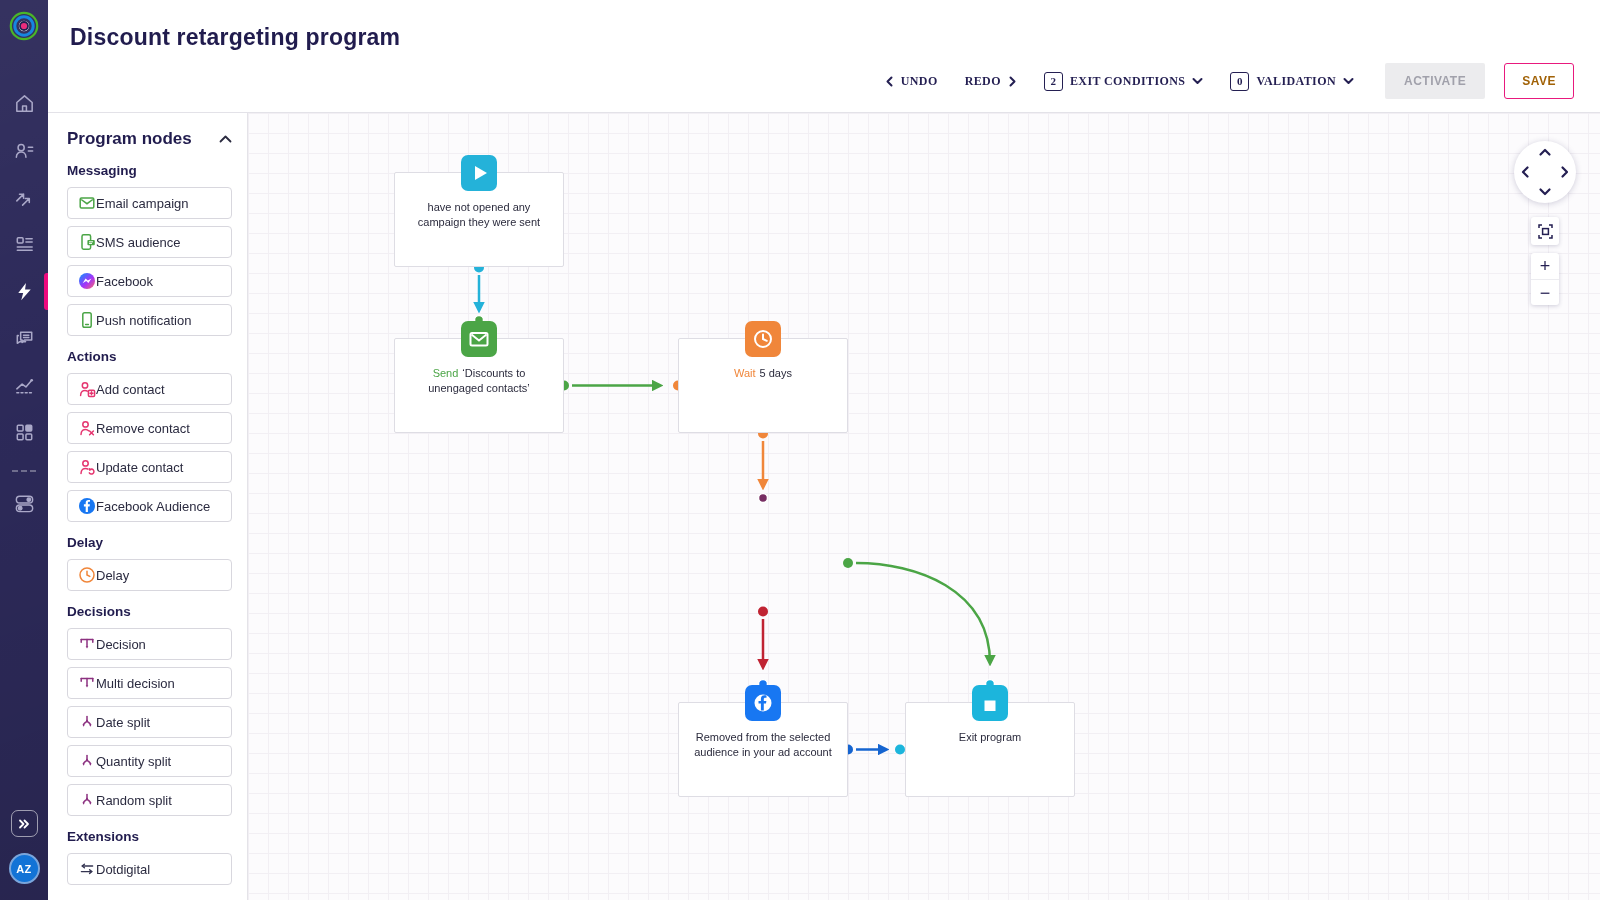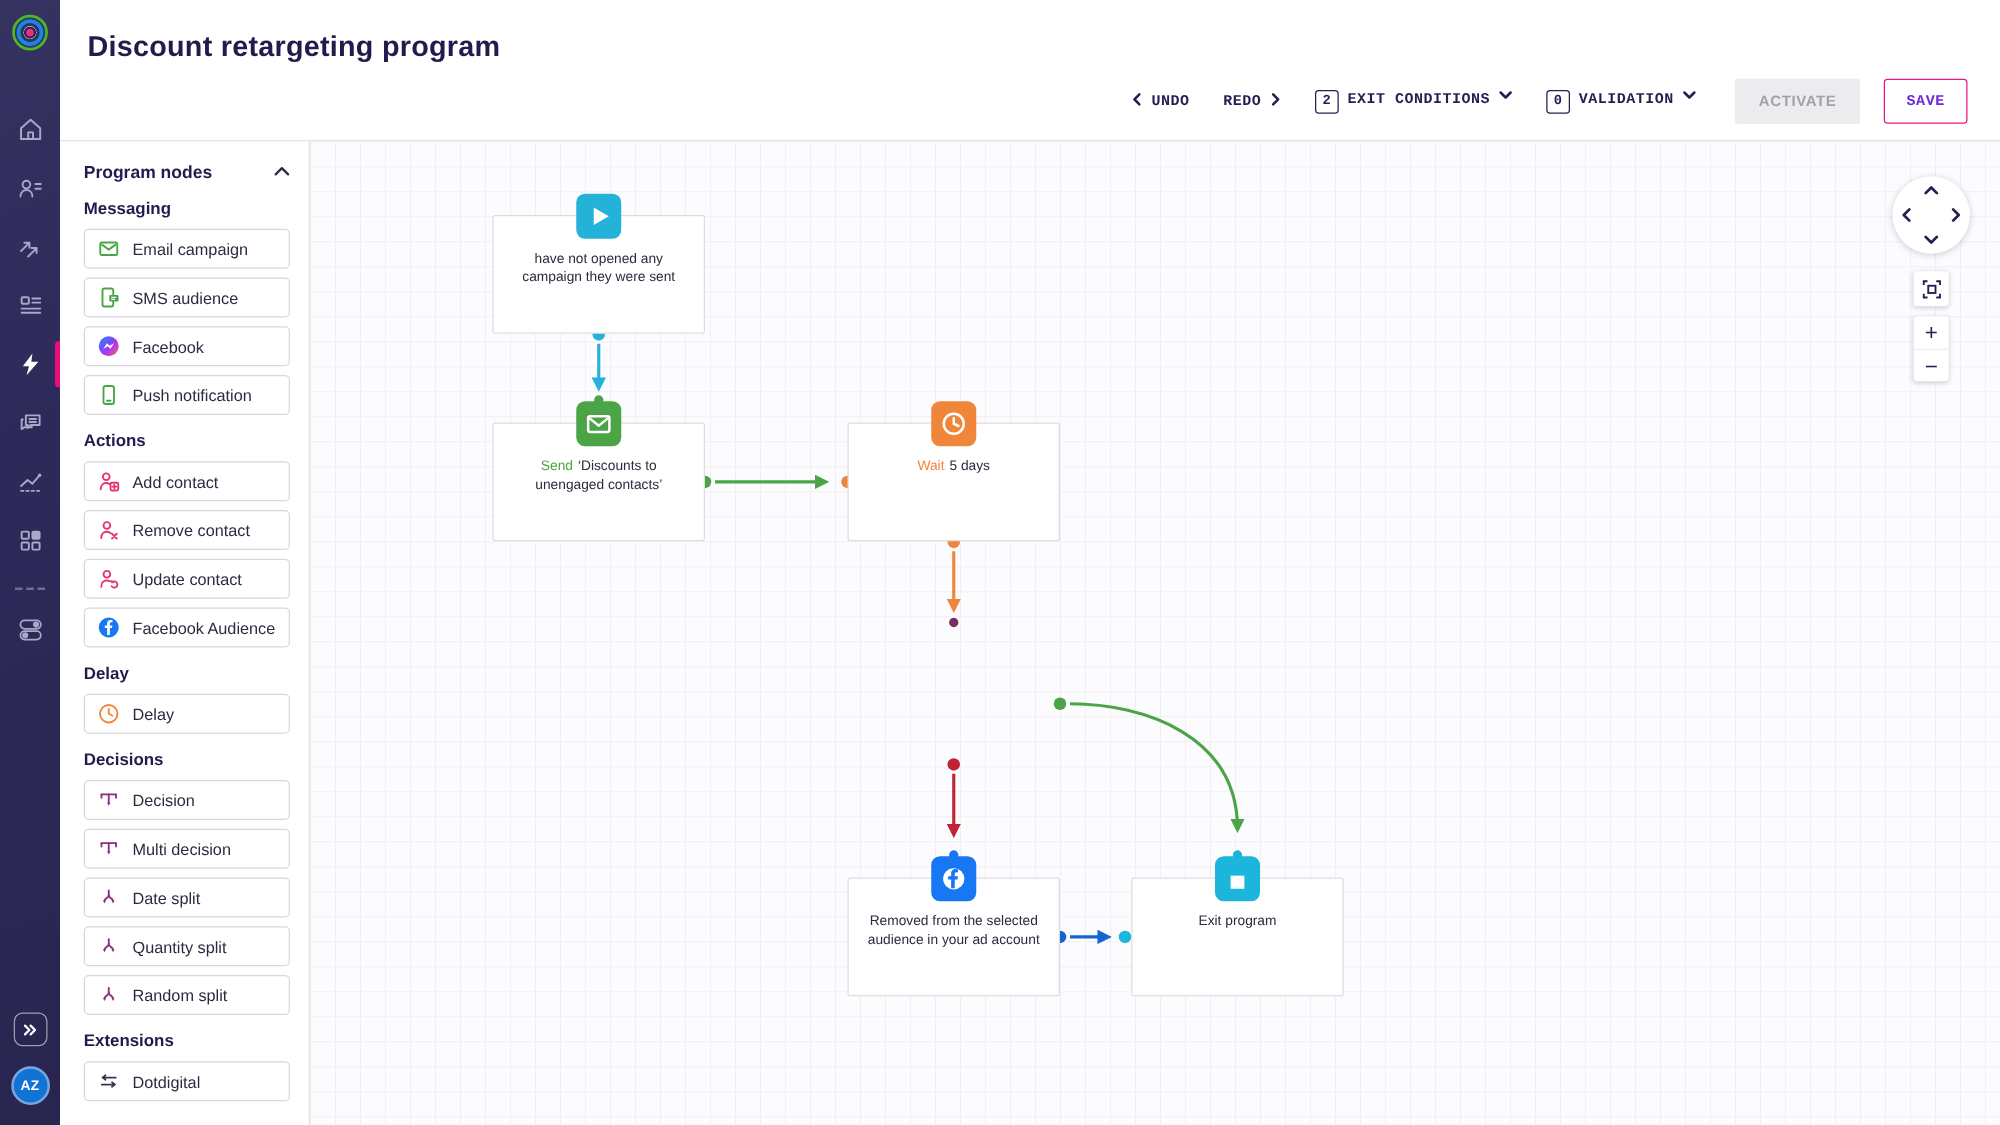--- a/index.html
+++ b/index.html
@@ -16,32 +16,32 @@
   .nav-divider{width:24px;border-top:2px dashed rgba(255,255,255,.32);margin:14px 0 8px;}
   .nav-spacer{flex:1;}
   .nav-expand{width:27px;height:27px;border:1.5px solid rgba(255,255,255,.55);border-radius:7px;display:flex;align-items:center;justify-content:center;cursor:pointer;margin-bottom:16px;}
   .nav-avatar{width:31px;height:31px;border-radius:50%;background:#1273d6;border:2px solid #7aa6dc;color:#fff;
     font-size:11px;font-weight:bold;display:flex;align-items:center;justify-content:center;margin-bottom:16px;cursor:pointer;letter-spacing:.3px;}
 
   
   .header{position:absolute;left:48px;top:0;right:0;height:113px;background:#fff;border-bottom:1px solid #e3e2e8;z-index:20;}
   .page-title{position:absolute;left:22px;top:24px;font-size:23px;font-weight:bold;color:#211c4e;letter-spacing:.2px;}
   .toolbar{position:absolute;right:26px;bottom:13px;display:flex;align-items:center;gap:27px;}
-  .tb-btn{display:flex;align-items:flex-start;gap:7px;font-size:12px;font-weight:bold;color:#241f52;letter-spacing:.4px;cursor:pointer;background:none;border:none;font-family:Liberation Mono, monospace;}
+  .tb-btn{display:flex;align-items:center;gap:7px;font-size:12px;font-weight:bold;color:#241f52;letter-spacing:.4px;cursor:pointer;background:none;border:none;font-family:Liberation Serif, serif;}
   .tb-badge{width:19px;height:19px;border:1.5px solid #241f52;border-radius:3px;display:flex;align-items:center;justify-content:center;font-size:11px;font-weight:bold;color:#241f52;}
   .tb-activate{background:#ececee;color:#a1a1ab;border:none;border-radius:2px;padding:11px 19px;font-size:12px;font-weight:bold;letter-spacing:.5px;font-family:inherit;cursor:default;margin-left:4px;}
-  .tb-save{background:#fff;color:#6d28d9;border:1.5px solid #e8197d;border-radius:3px;padding:10px 17px;font-size:12px;font-weight:bold;letter-spacing:.5px;font-family:Liberation Mono, monospace;cursor:pointer;margin-left:-8px;}
+  .tb-save{background:#fff;color:#a16207;border:1.5px solid #e8197d;border-radius:3px;padding:10px 17px;font-size:12px;font-weight:bold;letter-spacing:.5px;font-family:Liberation Sans, sans-serif;cursor:pointer;margin-left:-8px;}
 
   
   .main{position:absolute;left:48px;top:113px;right:0;bottom:0;display:flex;}
   .sidebar{width:200px;min-width:200px;background:#fff;border-right:1px solid #e4e3e8;padding:14px 15px 0 19px;overflow:hidden;}
   .sidebar-header{display:flex;align-items:center;justify-content:space-between;margin:2px 0 14px;cursor:pointer;}
-  .sidebar-header-label{font-size:14px;font-weight:bold;color:#211c4e;}
+  .sidebar-header-label{font-size:17px;font-weight:bold;color:#211c4e;}
   .section-label{font-size:13.5px;font-weight:bold;color:#211c4e;margin:13px 0 9px;}
-  .node-item{display:flex;align-items:center;gap:10px;height:32px;border:1px solid #d8d7de;border-radius:4px;background:#fff;
+  .node-item{display:flex;align-items:center;height:32px;border:1px solid #d8d7de;border-radius:4px;background:#fff;
     padding:0 10px;margin-bottom:7px;cursor:grab;}
   .node-item-label{font-size:13px;color:#2b2b40;white-space:nowrap;}
 
   
   .canvas{position:relative;flex:1;overflow:hidden;background-color:#fcfbfd;
     background-image:linear-gradient(#f2eff4 1px, transparent 1px),linear-gradient(90deg,#f2eff4 1px, transparent 1px);
     background-size:20px 20px;}
   .edges{position:absolute;left:0;top:0;width:1352px;height:787px;pointer-events:none;}
   .flow-node{position:absolute;width:170px;height:95px;background:#fff;border:1px solid #dedde4;border-radius:2px;cursor:pointer;}
   .node-icon{position:absolute;top:-18px;left:50%;transform:translateX(-50%);width:36px;height:36px;border-radius:7px;

